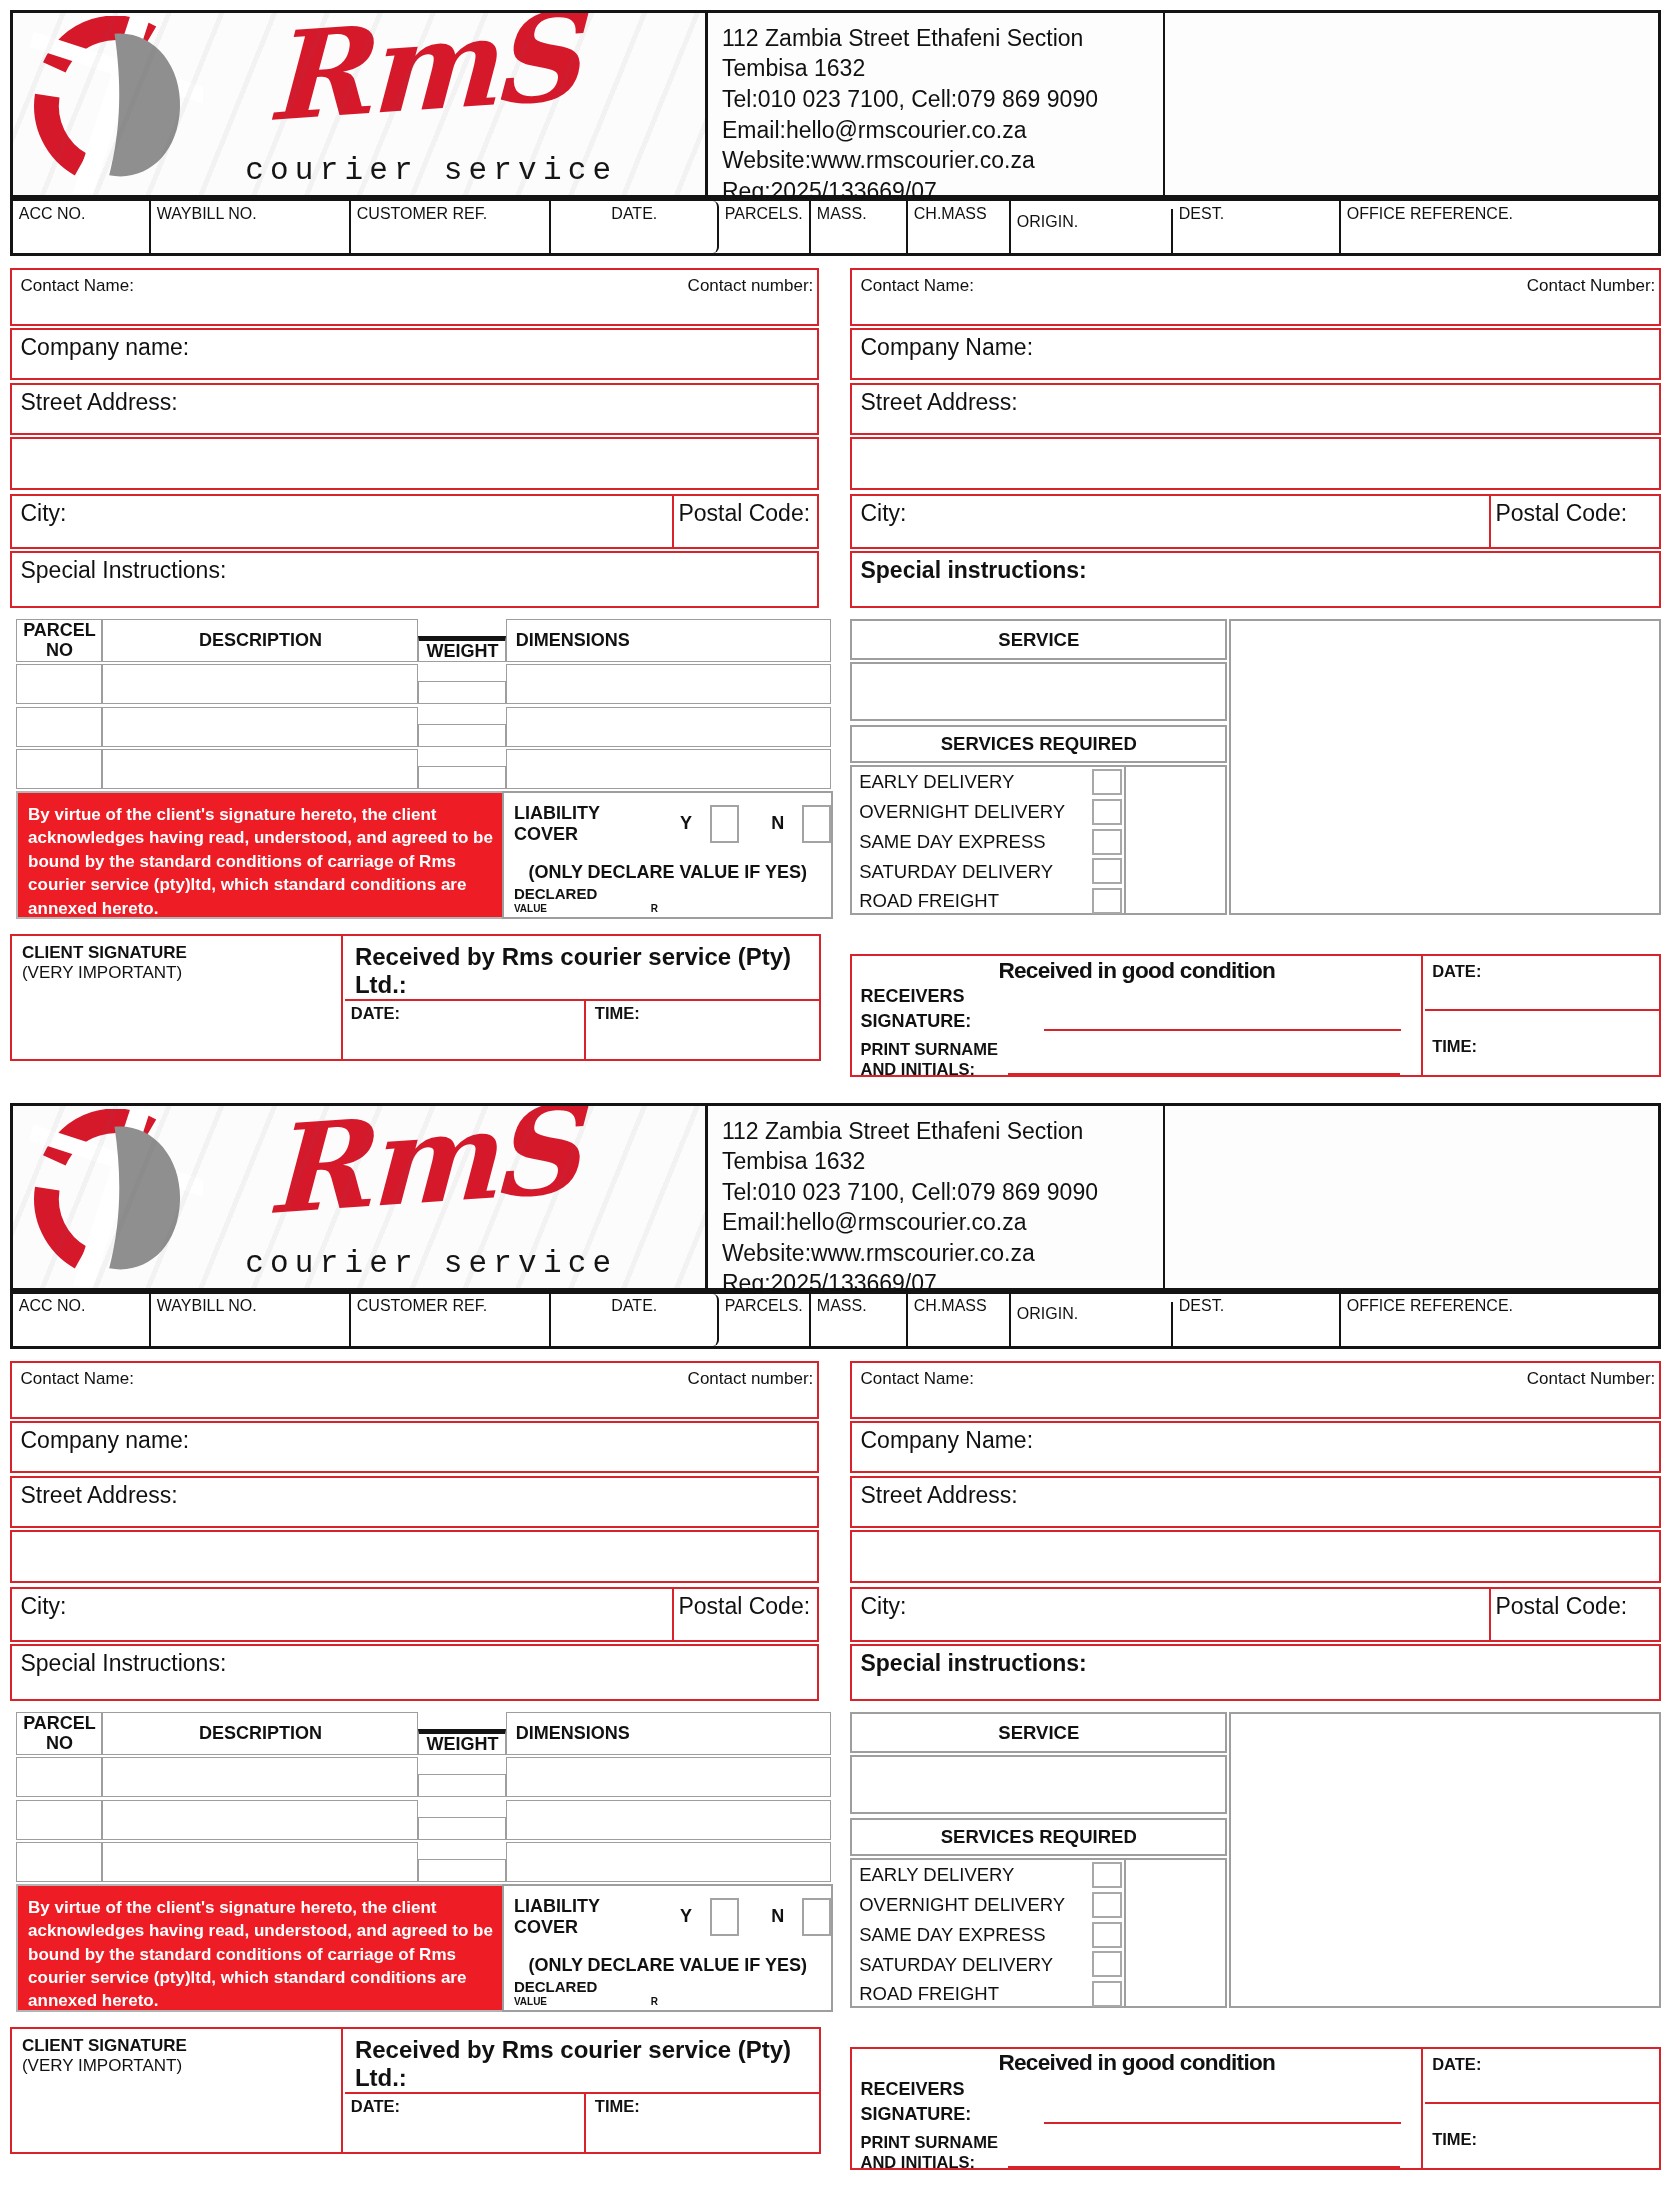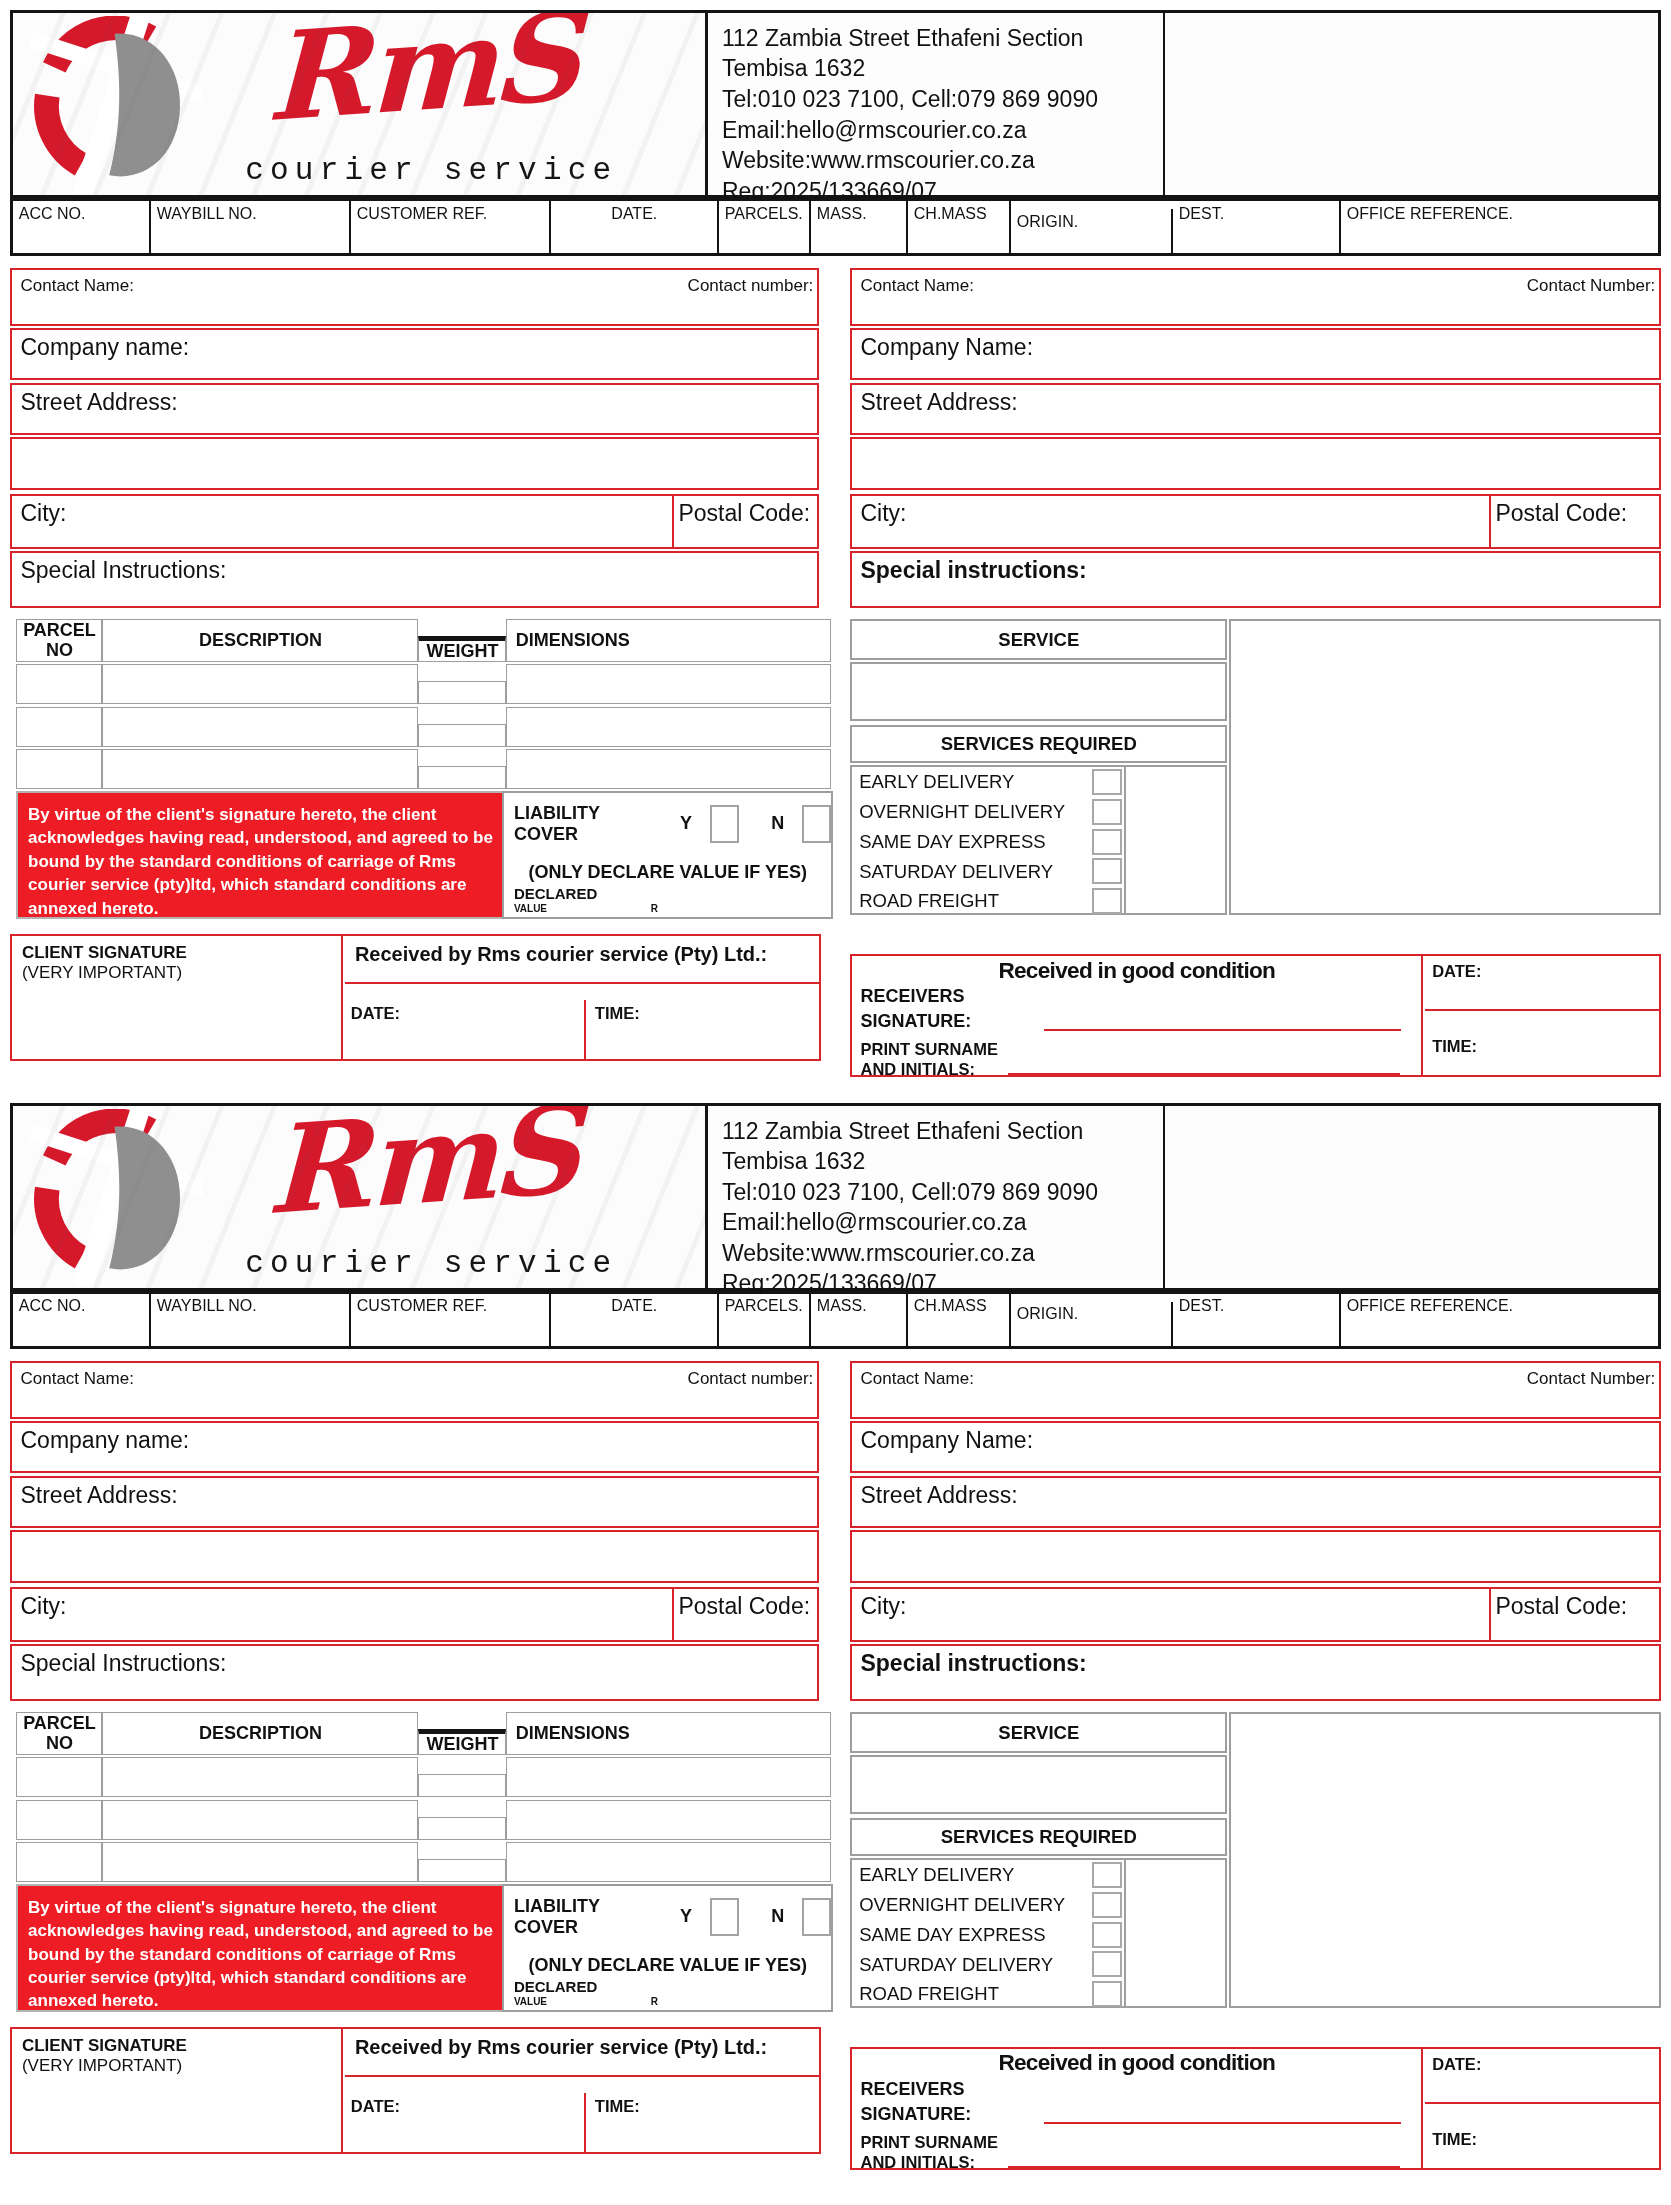--- a/index.html
+++ b/index.html
@@ -22,21 +22,21 @@
          font-family:"Liberation Mono",monospace;font-size:31px;letter-spacing:6.2px;color:#141414;}
   .hdr-address{width:457px;border-right:2.7px solid #141414;box-sizing:border-box;
          padding:9.6px 5.5px 0 13.7px;font-size:23px;line-height:1.33;}
   .hdr-blank{flex:1;}
 
   
   .fields{position:absolute;left:0;top:191px;width:1651px;height:55px;border:3.4px solid #141414;border-top:0;
           box-sizing:border-box;display:flex;background:#fff;}
   .fcell{border-right:2.7px solid #141414;box-sizing:border-box;font-size:16px;padding:3.4px 0 0 5.5px;}
   .fcell:nth-child(1){width:138px;}  .fcell:nth-child(2){width:200px;}
-  .fcell:nth-child(3){width:200px;}  .fcell:nth-child(4){width:168px;text-align:center;padding-left:0;}
+  .fcell:nth-child(3){width:200px;}  .fcell:nth-child(4){width:168px;text-align:center;padding-left:0;border-radius:6px;}
   .fcell:nth-child(5){width:92px;}  .fcell:nth-child(6){width:97px;}
   .fcell:nth-child(7){width:103px;}  .fcell:nth-child(8){width:162px;margin-top:8px;}
   .fcell:nth-child(9){width:168px;}  .fcell:nth-child(10){flex:1;border-right:0;}
 
   
   .blk{position:absolute;background:#fff;border:2.7px solid #d8232a;box-sizing:border-box;}
   .bL{left:0;width:809px;} .bR{left:840px;width:811px;}
   .r1{top:258px;height:58px;} .r2{top:318px;height:52px;} .r3{top:373px;height:52px;}
   .r4{top:427px;height:53px;} .r5{top:484px;height:55px;display:flex;} .r6{top:541px;height:57px;}
   .lbl-sm{font-size:17px;padding:5.5px 8.2px;display:inline-block;}
@@ -81,22 +81,22 @@
   .svc-item{position:absolute;left:6.9px;height:30px;line-height:30px;font-size:18.5px;white-space:nowrap;}
   .svc-chk{position:absolute;left:240px;width:30px;height:26px;border:2.1px solid #a8a8a8;background:#fff;box-sizing:border-box;}
   .svc-div{position:absolute;left:272px;top:0;bottom:0;border-left:2.1px solid #9e9e9e;}
 
   
   .sigl{position:absolute;left:0;top:924px;width:811px;height:127px;border:2.7px solid #d8232a;
         box-sizing:border-box;background:#fff;}
   .sig-client{position:absolute;left:0;top:0;bottom:0;width:331px;border-right:2.7px solid #d8232a;
         box-sizing:border-box;padding:6.9px 9.6px;}
   .sig-c1{font-weight:bold;font-size:17px;} .sig-c2{font-size:17px;}
-  .sig-recv{position:absolute;left:333px;right:0;top:0;height:48px;border-bottom:2.7px solid #d8232a;
-        box-sizing:border-box;font-weight:bold;font-size:20px;padding:6.9px 0 0 9.6px;}
+  .sig-recv{position:absolute;left:333px;right:0;top:0;height:65px;border-bottom:2.7px solid #d8232a;
+        box-sizing:border-box;font-weight:bold;font-size:24px;padding:6.9px 0 0 9.6px;}
   .sig-date{position:absolute;left:333px;top:64px;bottom:0;width:241px;border-right:2.7px solid #d8232a;
         box-sizing:border-box;font-weight:bold;font-size:16.5px;padding:4.1px 0 0 5.5px;}
   .sig-time{position:absolute;left:577px;top:64px;bottom:0;right:0;font-weight:bold;font-size:16.5px;padding:4.1px 0 0 5.5px;}
 
   
   .gc{position:absolute;left:840px;top:924px;width:811px;height:123px;border:2.7px solid #d8232a;
       box-sizing:border-box;background:#fff;margin-top:20px;}
   .gc-main{position:absolute;left:0;top:0;bottom:0;width:571px;border-right:2.7px solid #d8232a;box-sizing:border-box;}
   .gc-title{position:absolute;left:0;top:1.4px;width:100%;text-align:center;font-weight:bold;font-size:22.6px;letter-spacing:-0.7px;}
   .gc-recv{position:absolute;left:8.2px;top:30px;font-weight:bold;font-size:18px;}

